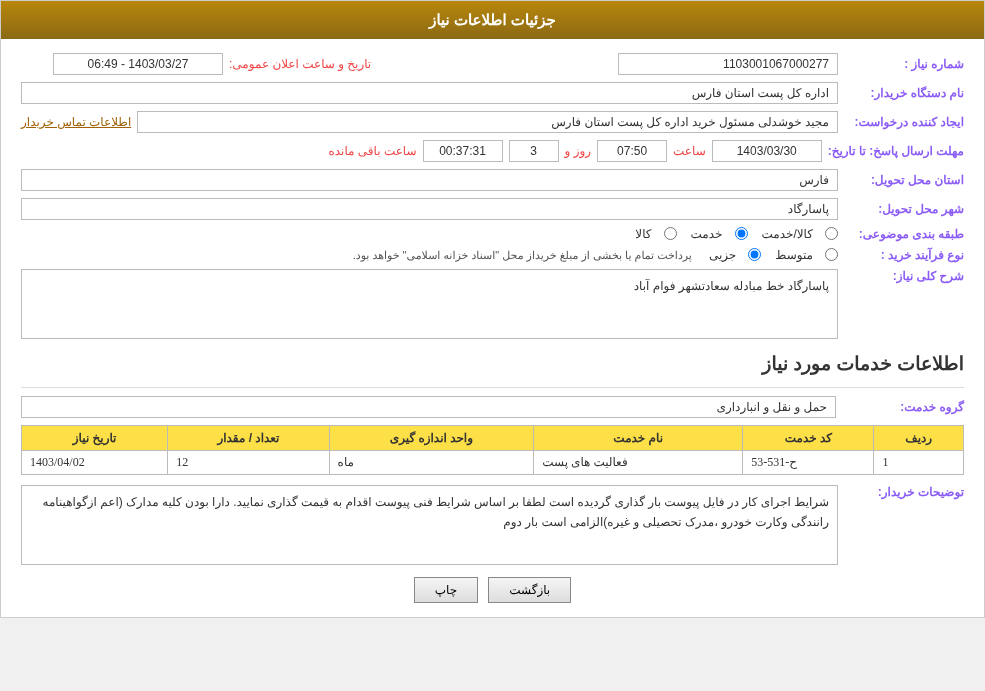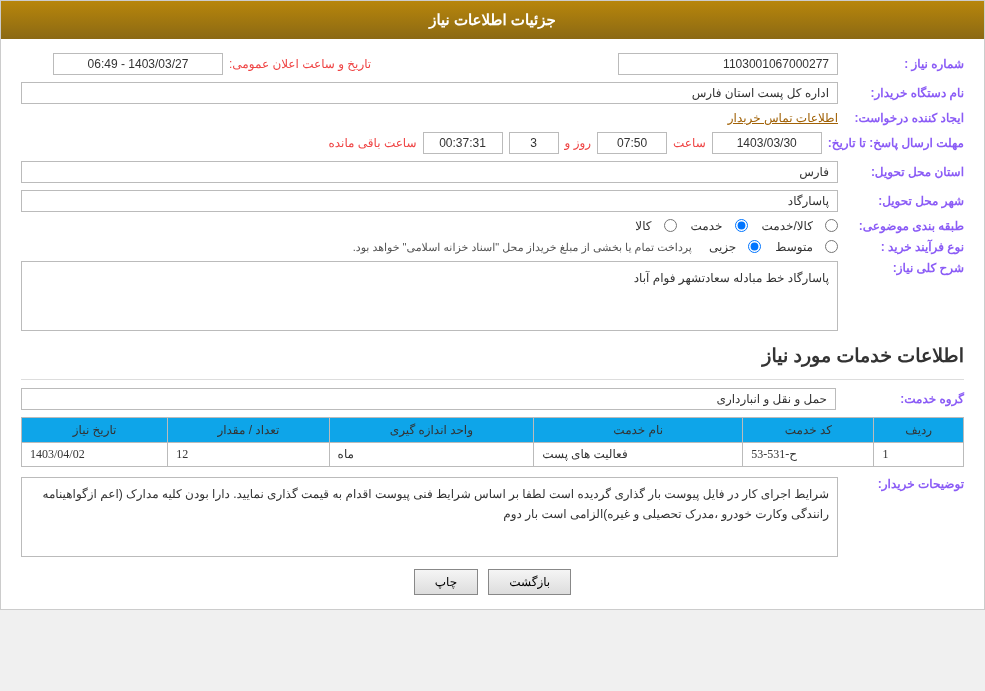--- a/index.html
+++ b/index.html
@@ -87,25 +87,25 @@
       border-top: 1px solid #ddd;
       margin: 8px 0;
     }
     
     .data-table {
       width: 100%;
       border-collapse: collapse;
       margin-bottom: 10px;
     }
     .data-table th {
-      background: #0ea5e9;
+      background: #fde047;
       border: 1px solid #bbb;
       padding: 5px 8px;
       text-align: center;
-      font-weight: normal;
+      font-weight: bold;
     }
     .data-table td {
       border: 1px solid #bbb;
       padding: 4px 8px;
       text-align: left;
       font-family: Liberation Serif, serif;
     }
     .data-table tr:nth-child(even) td { background: #f7f7f7; }
     .buttons-row {
       display: flex;
@@ -154,20 +154,21 @@
       <div class="value-box-fixed" style="width:170px;margin-left:32px;">1403/03/27 - 06:49</div>
     </div>
 
     <div class="row">
       <span class="label">نام دستگاه خریدار:</span>
       <div class="value-box">اداره کل پست استان فارس</div>
     </div>
 
     <div class="row">
       <span class="label">ایجاد کننده درخواست:</span>
+      <div class="value-box" style="flex:1;">مجید خوشدلی مسئول خرید اداره کل پست استان فارس</div>
       <span class="link-text">اطلاعات تماس خریدار</span>
     </div>
 
     <div class="row">
       <span class="label">مهلت ارسال پاسخ: تا تاریخ:</span>
       <div class="value-box-fixed" style="width:110px;">1403/03/30</div>
       <span class="inline-label">ساعت</span>
       <div class="value-box-fixed" style="width:70px;">07:50</div>
       <span class="inline-label">روز و</span>
       <div class="value-box-fixed" style="width:50px;">3</div>

